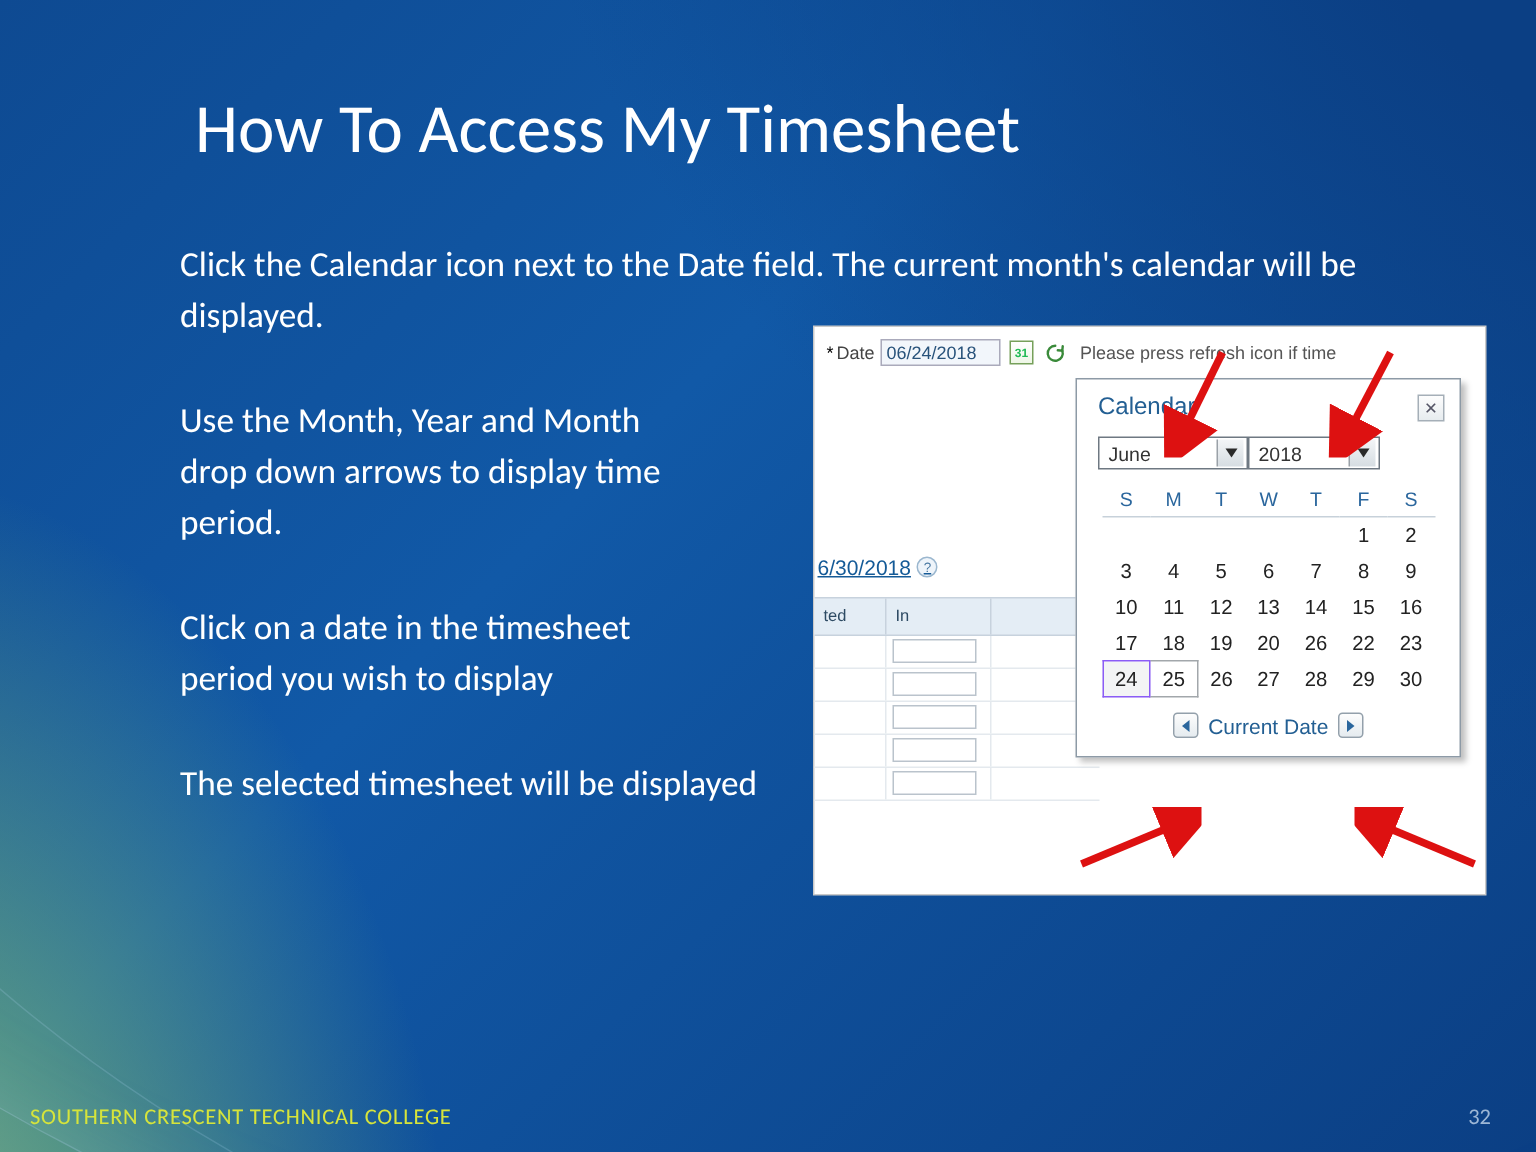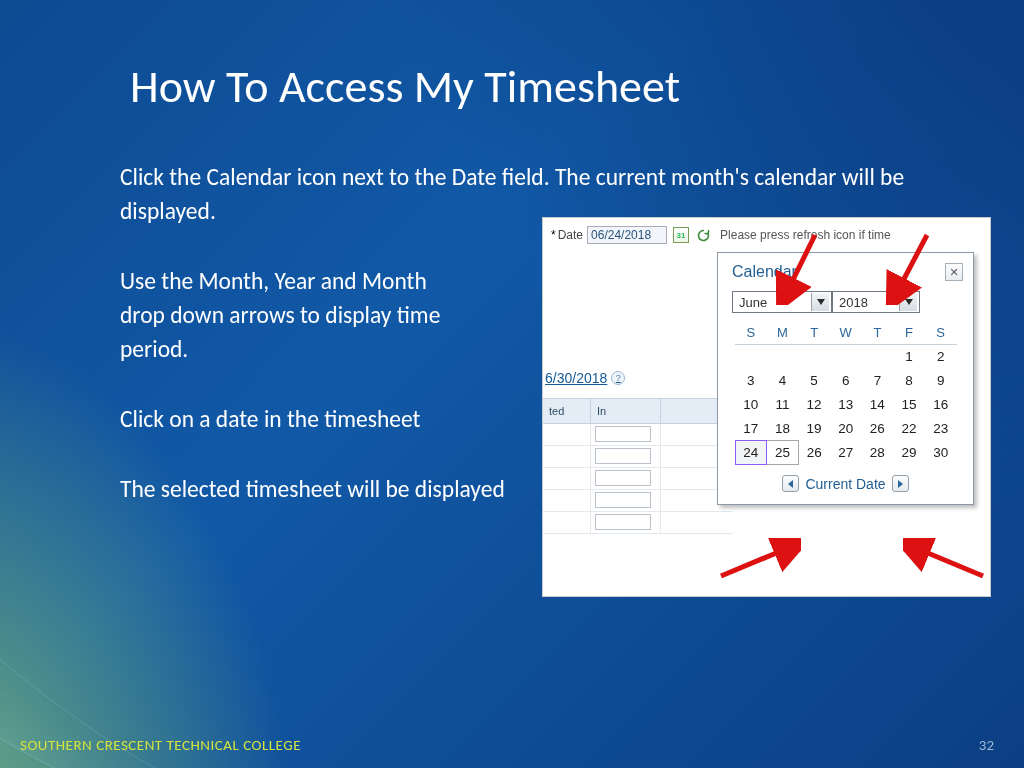--- a/index.html
+++ b/index.html
@@ -212,20 +212,21 @@
     <div class="para">Click the Calendar icon next to the Date field.  The current month's calendar will be displayed.</div>
 
     <div class="para narrow">
       <div>Use the Month, Year and Month</div>
       <div>drop down arrows to display time</div>
       <div>period.</div>
     </div>
 
     <div class="para narrow">
       <div>Click on a date in the timesheet</div>
+      <div>period you wish to display</div>
     </div>
 
     <div class="para">The selected timesheet will be displayed</div>
   </div>
 
   <div class="app">
 
     <div class="date-row">
       <span class="date-label">
         <span class="req">*</span>

